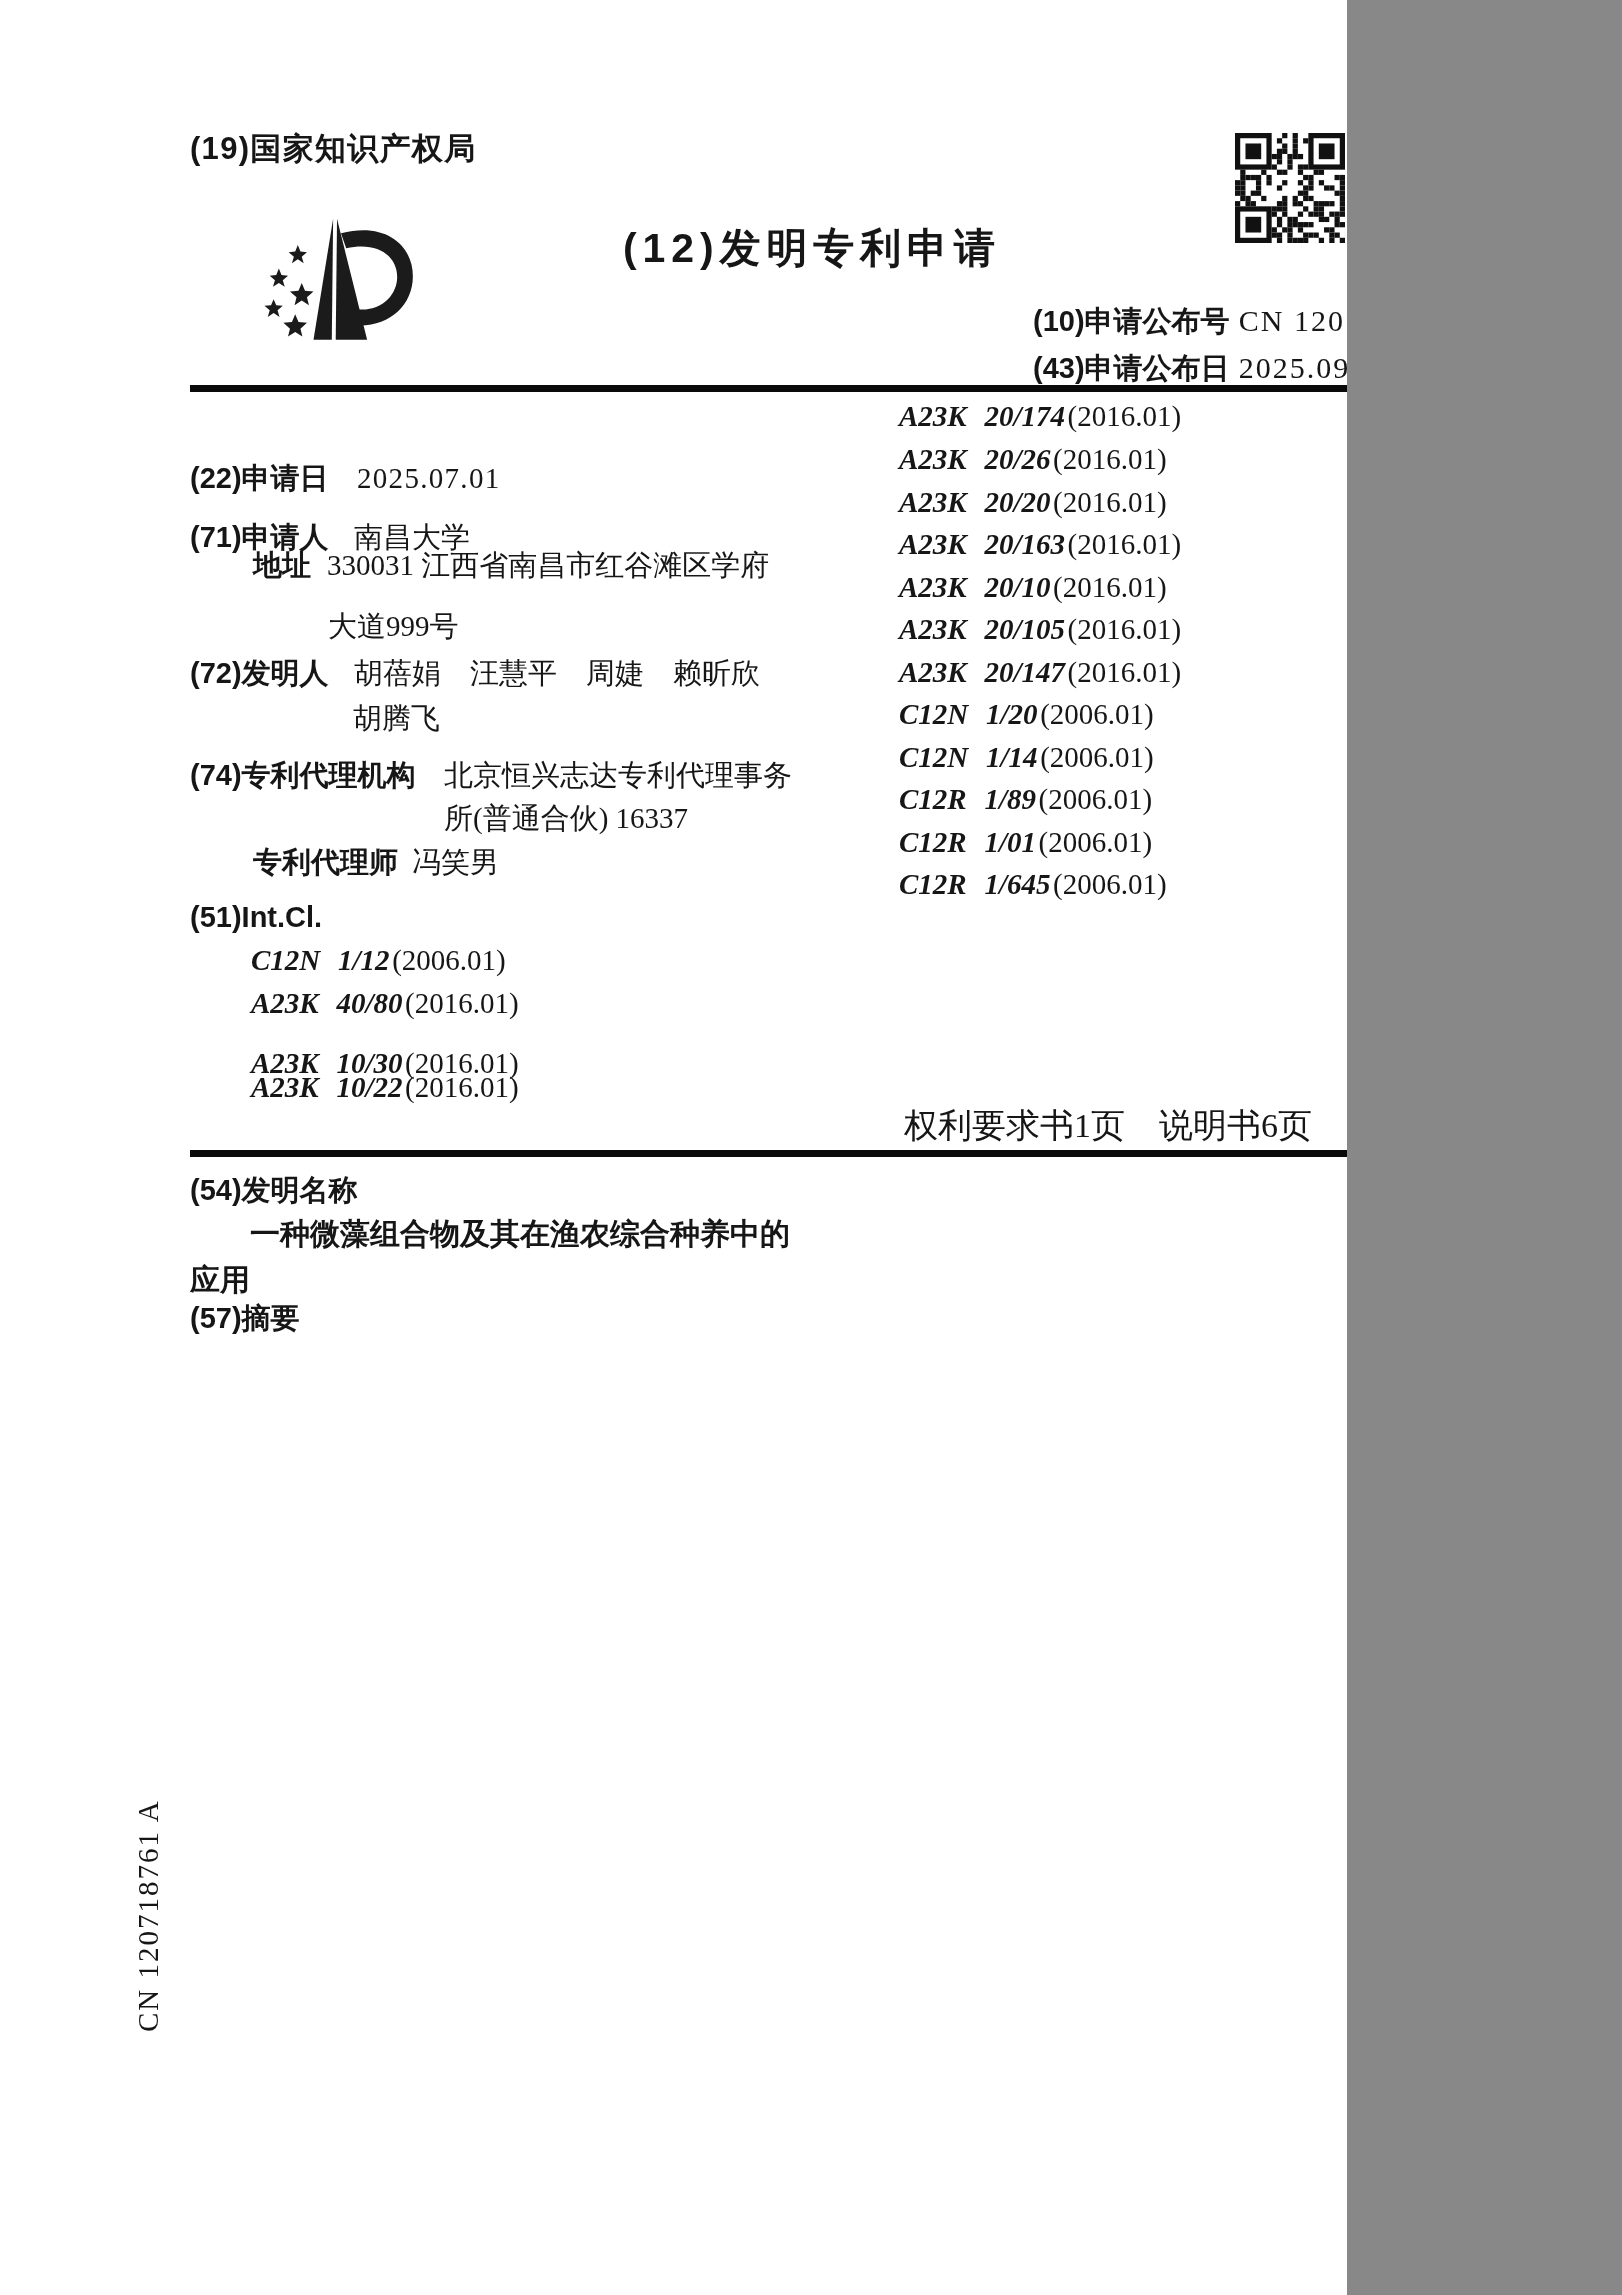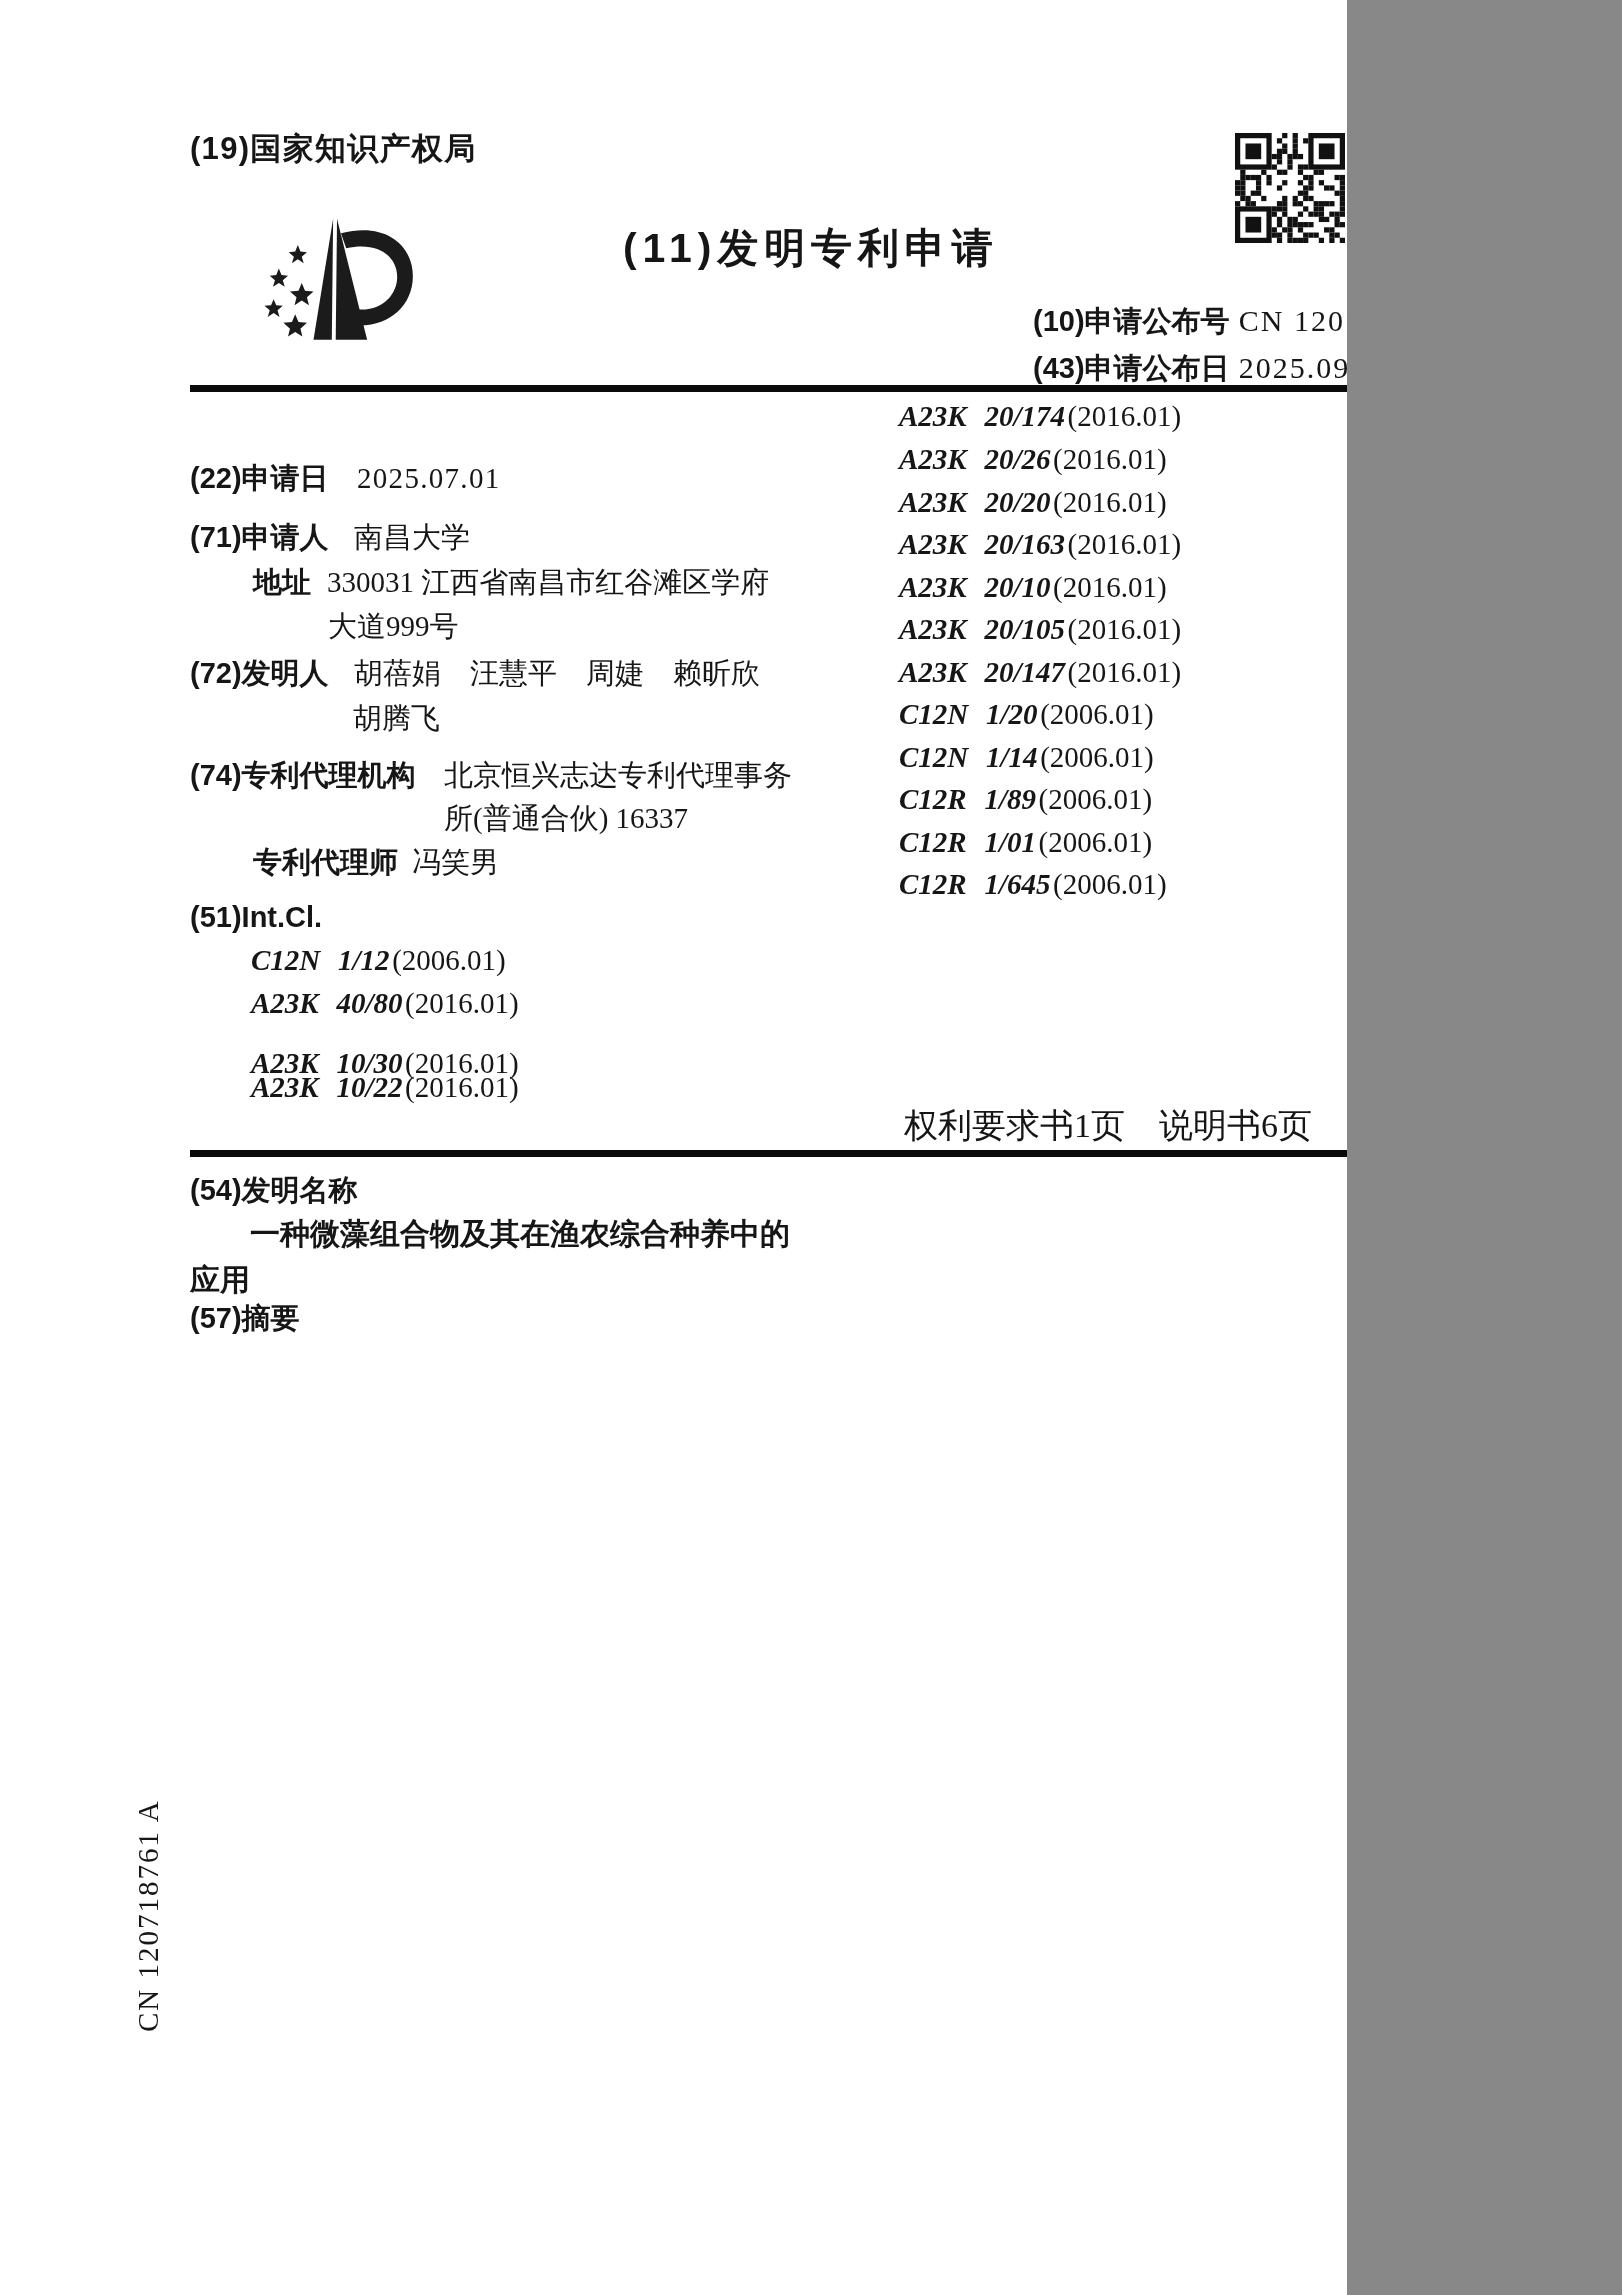--- a/index.html
+++ b/index.html
@@ -48,21 +48,21 @@
       <path d="M122,12 L120,197 L168,197 Z"></path>
       <path d="M128,34 C196,16 238,52 238,100 C238,148 196,182 142,174 L149,150 C190,156 214,128 214,101 C214,70 186,46 136,57 Z"></path>
       <polygon points="62,52 66,62 76,63 68,70 71,80 62,74 53,80 56,70 48,63 58,62"></polygon>
       <polygon points="33,88 37,98 47,99 39,106 42,116 33,110 24,116 27,106 19,99 29,98"></polygon>
       <polygon points="68,110 73,122 86,123 76,132 79,144 68,137 57,144 60,132 50,123 63,122"></polygon>
       <polygon points="25,135 29,144 39,145 31,152 34,162 25,156 16,162 19,152 11,145 21,144"></polygon>
       <polygon points="58,158 63,170 76,171 66,180 69,192 58,185 47,192 50,180 40,171 53,170"></polygon>
     </g>
   </svg>
 
-  <div class="abs doc-type">(11)发明专利申请</div>
+  <div class="abs doc-type">(12)发明专利申请</div>
 
   <svg class="abs" style="left:1235px;top:133px;" width="110" height="110" viewBox="0 0 168 168" aria-hidden="true">
       <rect x="72" y="0" width="8" height="8" fill="#111"></rect>
       <rect x="88" y="0" width="8" height="8" fill="#111"></rect>
       <rect x="64" y="8" width="8" height="8" fill="#111"></rect>
       <rect x="88" y="8" width="8" height="8" fill="#111"></rect>
       <rect x="104" y="8" width="8" height="8" fill="#111"></rect>
       <rect x="72" y="16" width="8" height="8" fill="#111"></rect>
       <rect x="88" y="16" width="8" height="8" fill="#111"></rect>
       <rect x="64" y="24" width="8" height="8" fill="#111"></rect>
@@ -212,21 +212,21 @@
   </div>
 
   <div class="abs rule" style="top:385px;"></div>
 
   <div class="abs row l255" style="left:190px;top:459px;">
     <span class="lbl">(22)申请日</span><span class="val num">2025.07.01</span>
   </div>
   <div class="abs row l250" style="left:190px;top:518px;">
     <span class="lbl">(71)申请人</span><span class="val">南昌大学</span>
   </div>
-  <div class="abs row l113" style="left:253px;top:563px;">
+  <div class="abs row l113" style="left:253px;top:546px;">
     <span class="lbl">地址</span><span class="val">330031 江西省南昌市红谷滩区学府</span>
   </div>
   <div class="abs row val" style="left:328px;top:607px;">大道999号</div>
 
   <div class="abs row l250" style="left:190px;top:654px;">
     <span class="lbl">(72)发明人</span><span class="val">胡蓓娟　汪慧平　周婕　赖昕欣</span>
   </div>
   <div class="abs row val" style="left:353px;top:699px;text-align:center;">胡腾飞</div>
 
   <div class="abs row l388" style="left:190px;top:756px;">

